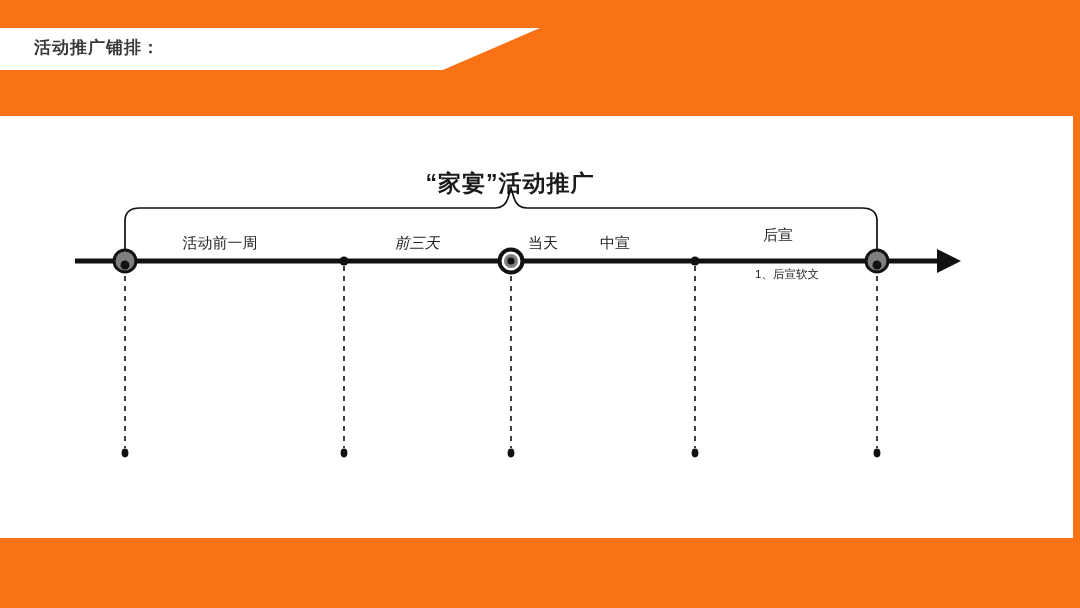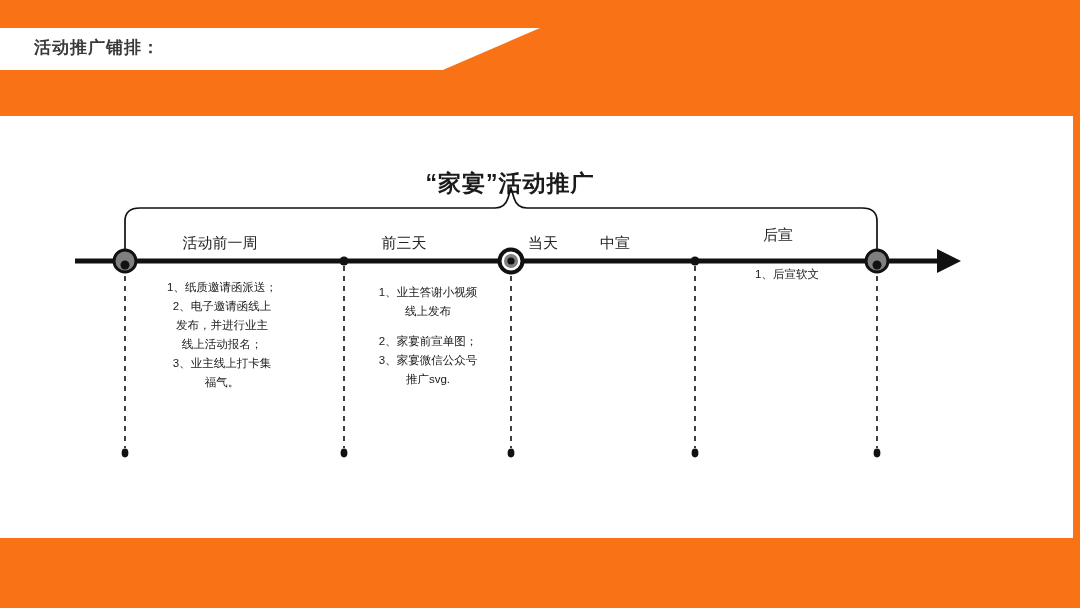--- a/index.html
+++ b/index.html
@@ -150,42 +150,26 @@
         <circle cx="511" cy="145" r="3.6" fill="#111111"></circle>
       </g>
 
       <g>
         <circle cx="877" cy="145" r="11" fill="#7f7f7f" stroke="#111111" stroke-width="3"></circle>
         <circle cx="877" cy="149" r="4.5" fill="#111111"></circle>
       </g>
     </svg>
 
     <div class="period-label" style="left:220px; top:118px;">活动前一周</div>
-    <div class="period-label" style="left:404px; top:118px;">前三天</div>
+    <div class="period-label" style="left:417px; top:118px;font-style:italic;">前三天</div>
     <div class="period-label" style="left:511px; top:118px;margin-left:32px;">当天</div>
     <div class="period-label" style="left:615px; top:118px;">中宣</div>
     <div class="period-label" style="left:778px; top:110px;">后宣</div>
 
-    <div class="detail-block" style="left:222px; top:162px;">
-      <div class="detail-line">1、纸质邀请函派送；</div>
-      <div class="detail-line">2、电子邀请函线上</div>
-      <div class="detail-line">发布，并进行业主</div>
-      <div class="detail-line">线上活动报名；</div>
-      <div class="detail-line">3、业主线上打卡集</div>
-      <div class="detail-line">福气。</div>
-    </div>
 
-    <div class="detail-block" style="left:428px; top:167px;">
-      <div class="detail-line">1、业主答谢小视频</div>
-      <div class="detail-line">线上发布</div>
-      <div class="detail-gap"></div>
-      <div class="detail-line">2、家宴前宣单图；</div>
-      <div class="detail-line">3、家宴微信公众号</div>
-      <div class="detail-line">推广svg.</div>
-    </div>
 
 
     <div class="detail-block" style="left:787px; top:149px;">
       <div class="detail-line">1、后宣软文</div>
     </div>
 
   </div>
 </div>
 
 </body></html>

